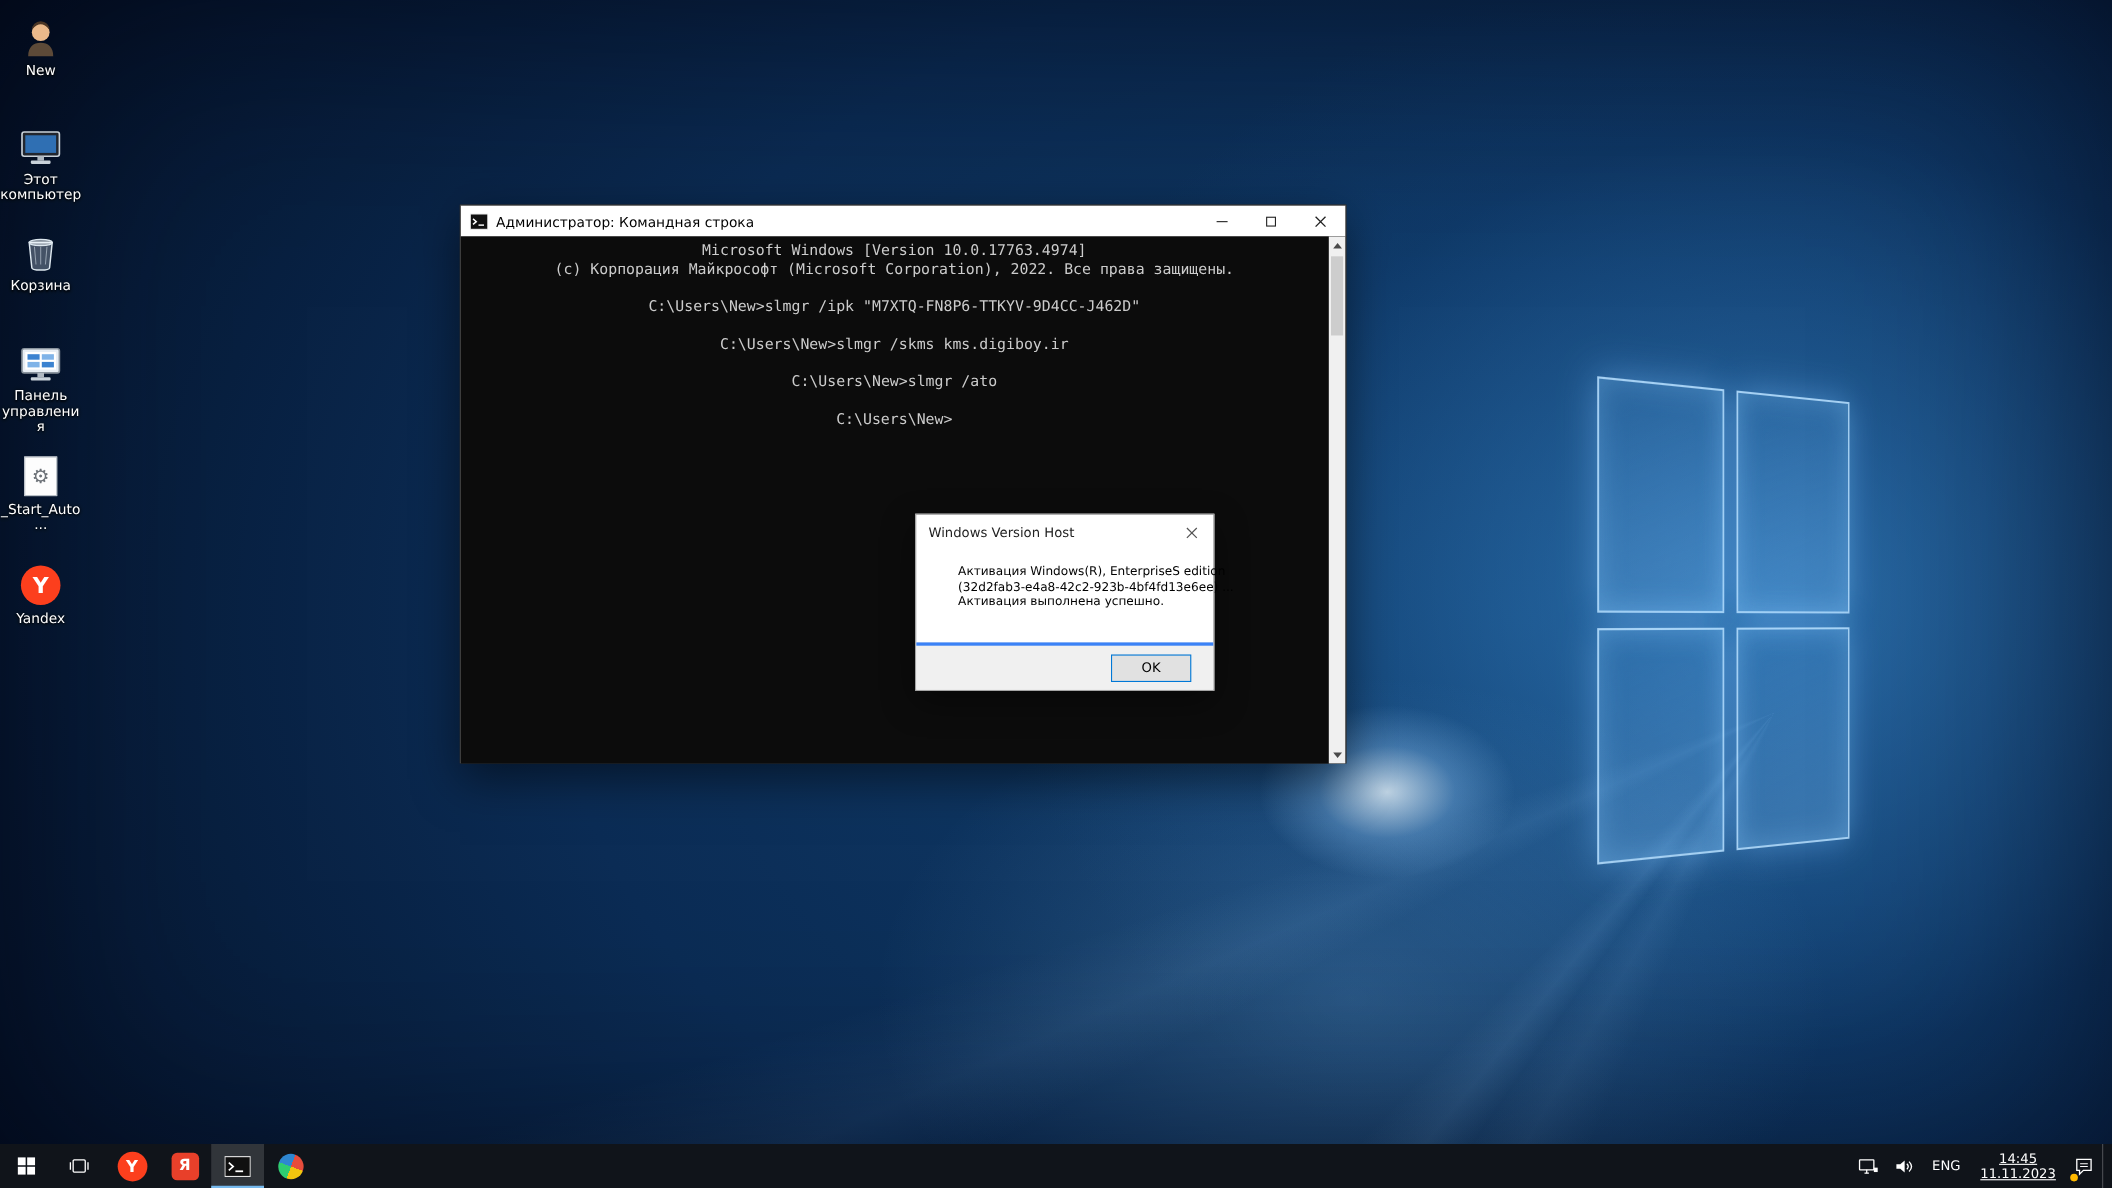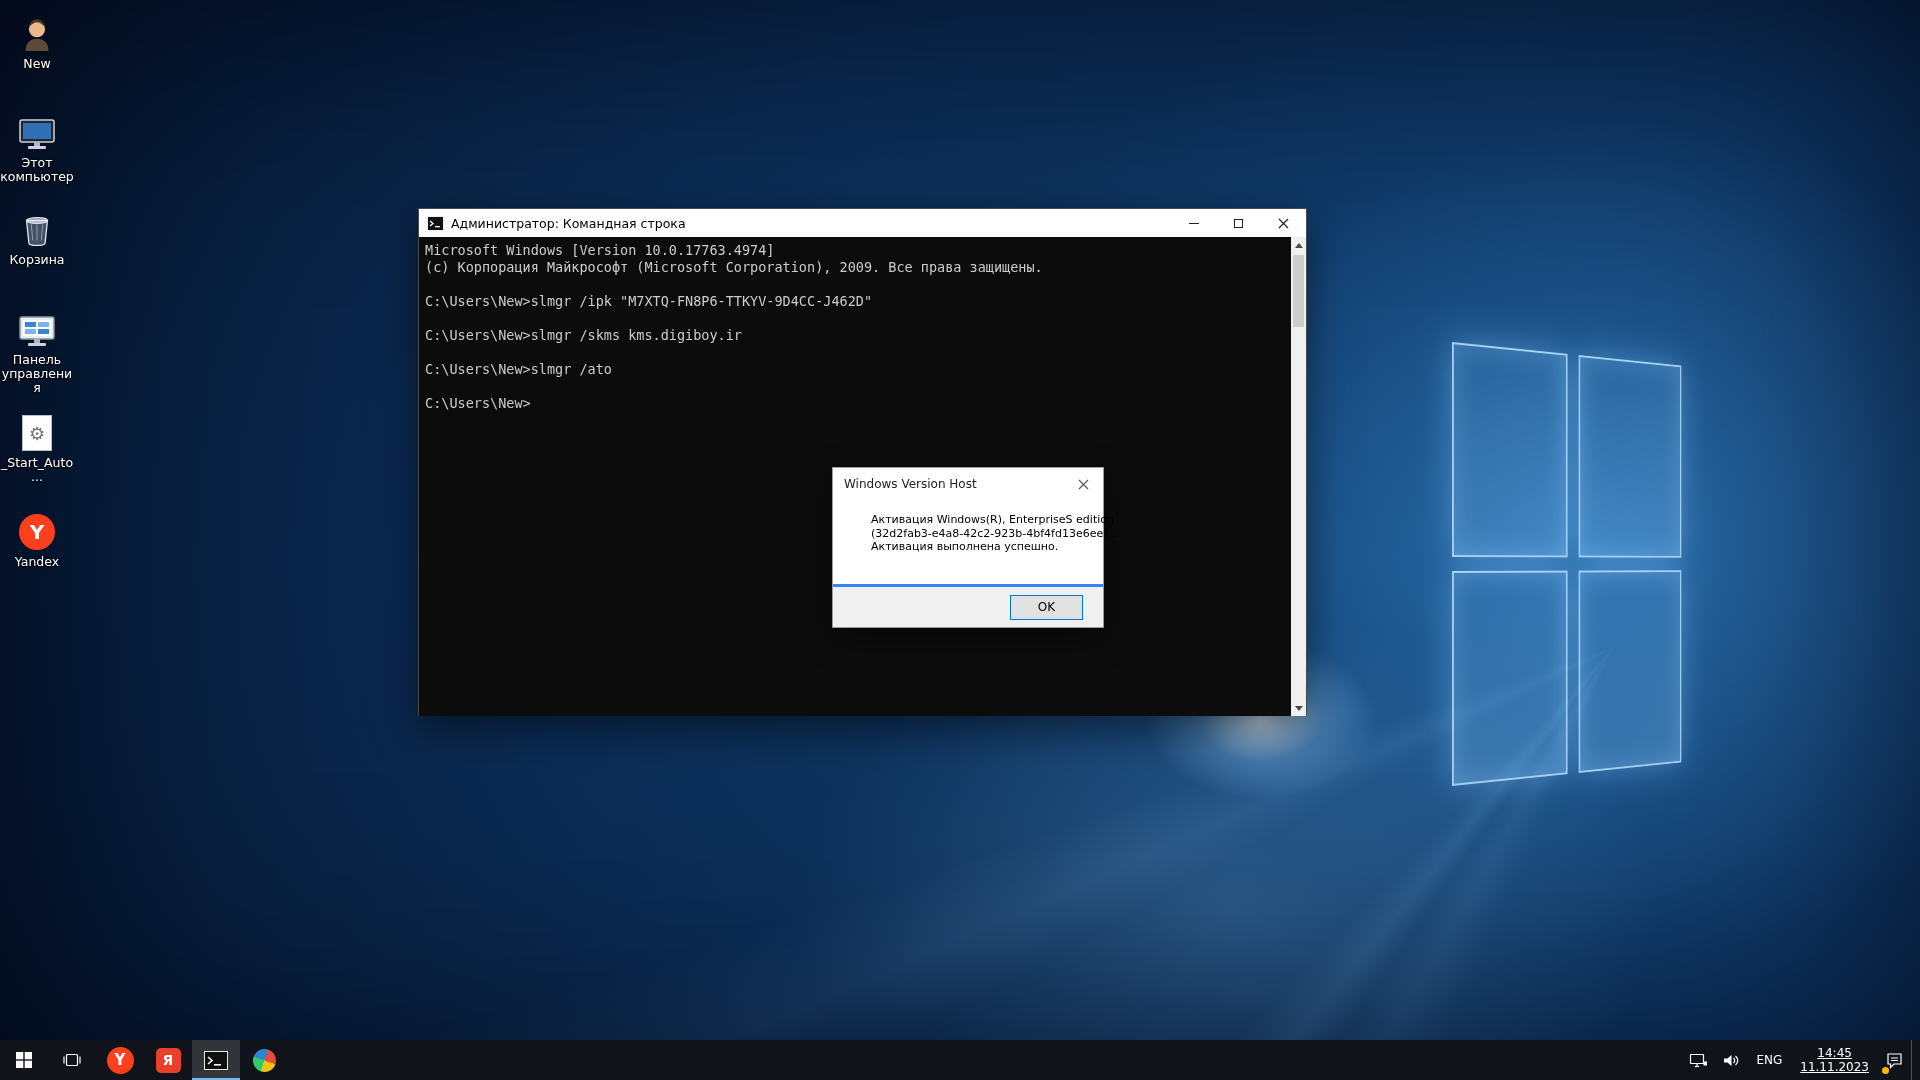--- a/index.html
+++ b/index.html
@@ -33,30 +33,30 @@
   .desk-icon { position:absolute; left:0; width:74px; display:flex; flex-direction:column; align-items:center; gap:3px; cursor:default; }
   .desk-icon .art { width:42px; height:40px; display:flex; align-items:center; justify-content:center; }
   .desk-icon .lbl { color:#fff; font-size:12.5px; line-height:14px; text-align:center;
     text-shadow:0 1px 2px rgba(0,0,0,0.9), 0 0 3px rgba(0,0,0,0.8); word-wrap:break-word; max-width:74px; }
   .ydx-circle { width:36px; height:36px; border-radius:50%; background:#fc3f1d; display:flex; align-items:center; justify-content:center;
     color:#fff; font-weight:bold; font-size:20px; }
   .page-gear { width:30px; height:36px; background:#fdfdfd; border:1px solid #b9c0c7; position:relative;
     display:flex; align-items:center; justify-content:center; color:#6d7278; font-size:18px; }
 
   
-  #cmd-window { position:absolute; left:418px; top:208px; width:889px; height:508px;
+  #cmd-window { position:absolute; left:418px; top:186px; width:806px; height:508px;
     border:1px solid #4a4a4a; box-shadow:0 14px 40px rgba(0,0,0,0.5); background:#0c0c0c; }
   #cmd-titlebar { height:28px; background:#ffffff; display:flex; align-items:center; }
   #cmd-title { font-size:12.5px; color:#000; margin-left:7px; flex:1; white-space:nowrap; overflow:hidden; }
   .caption-btn { width:45px; height:28px; display:flex; align-items:center; justify-content:center; }
   .glyph-min { width:10px; height:1px; background:#222; display:block; }
   .glyph-max { width:9px; height:9px; border:1px solid #222; display:block; }
   #cmd-console { position:relative; height:479px; background:#0c0c0c;
     font-family:"DejaVu Sans Mono","Liberation Mono",monospace; color:#cccccc;
-    padding:5px 22px 0 6px; }
+    padding:5px 22px 0 6px;text-align:center; }
   .cline { height:17px; font-size:13.5px; line-height:17px; white-space:pre; }
   #cmd-scrollbar { position:absolute; right:0; top:0; width:15px; height:479px; background:#f0f0f0;
     display:flex; flex-direction:column; align-items:center; }
   .sb-arrow { width:15px; height:16px; display:flex; align-items:center; justify-content:center; }
   .tri-up { width:0; height:0; border-left:4px solid transparent; border-right:4px solid transparent; border-bottom:5px solid #4a4a4a; }
   .tri-down { width:0; height:0; border-left:4px solid transparent; border-right:4px solid transparent; border-top:5px solid #4a4a4a; }
   #sb-thumb { position:absolute; top:18px; left:2px; width:11px; height:72px; background:#cdcdcd; }
   #sb-down { position:absolute; bottom:0; }
 
   
@@ -189,21 +189,21 @@
         <span class="glyph-max"></span>
       </span>
     <span class="caption-btn">
       <svg width="11" height="11" viewBox="0 0 11 11">
         <path d="M1 1 L10 10 M10 1 L1 10" stroke="#222" stroke-width="1.2"></path>
       </svg>
     </span>
   </div>
   <div id="cmd-console">
     <div class="cline">Microsoft Windows [Version 10.0.17763.4974]</div>
-    <div class="cline">(c) Корпорация Майкрософт (Microsoft Corporation), 2009. Все права защищены.</div>
+    <div class="cline">(c) Корпорация Майкрософт (Microsoft Corporation), 2022. Все права защищены.</div>
     <div class="cline"></div>
     <div class="cline">C:\Users\New&gt;slmgr /ipk "M7XTQ-FN8P6-TTKYV-9D4CC-J462D"</div>
     <div class="cline"></div>
     <div class="cline">C:\Users\New&gt;slmgr /skms kms.digiboy.ir</div>
     <div class="cline"></div>
     <div class="cline">C:\Users\New&gt;slmgr /ato</div>
     <div class="cline"></div>
     <div class="cline">C:\Users\New&gt;</div>
     <div id="cmd-scrollbar">
       <span class="sb-arrow">

